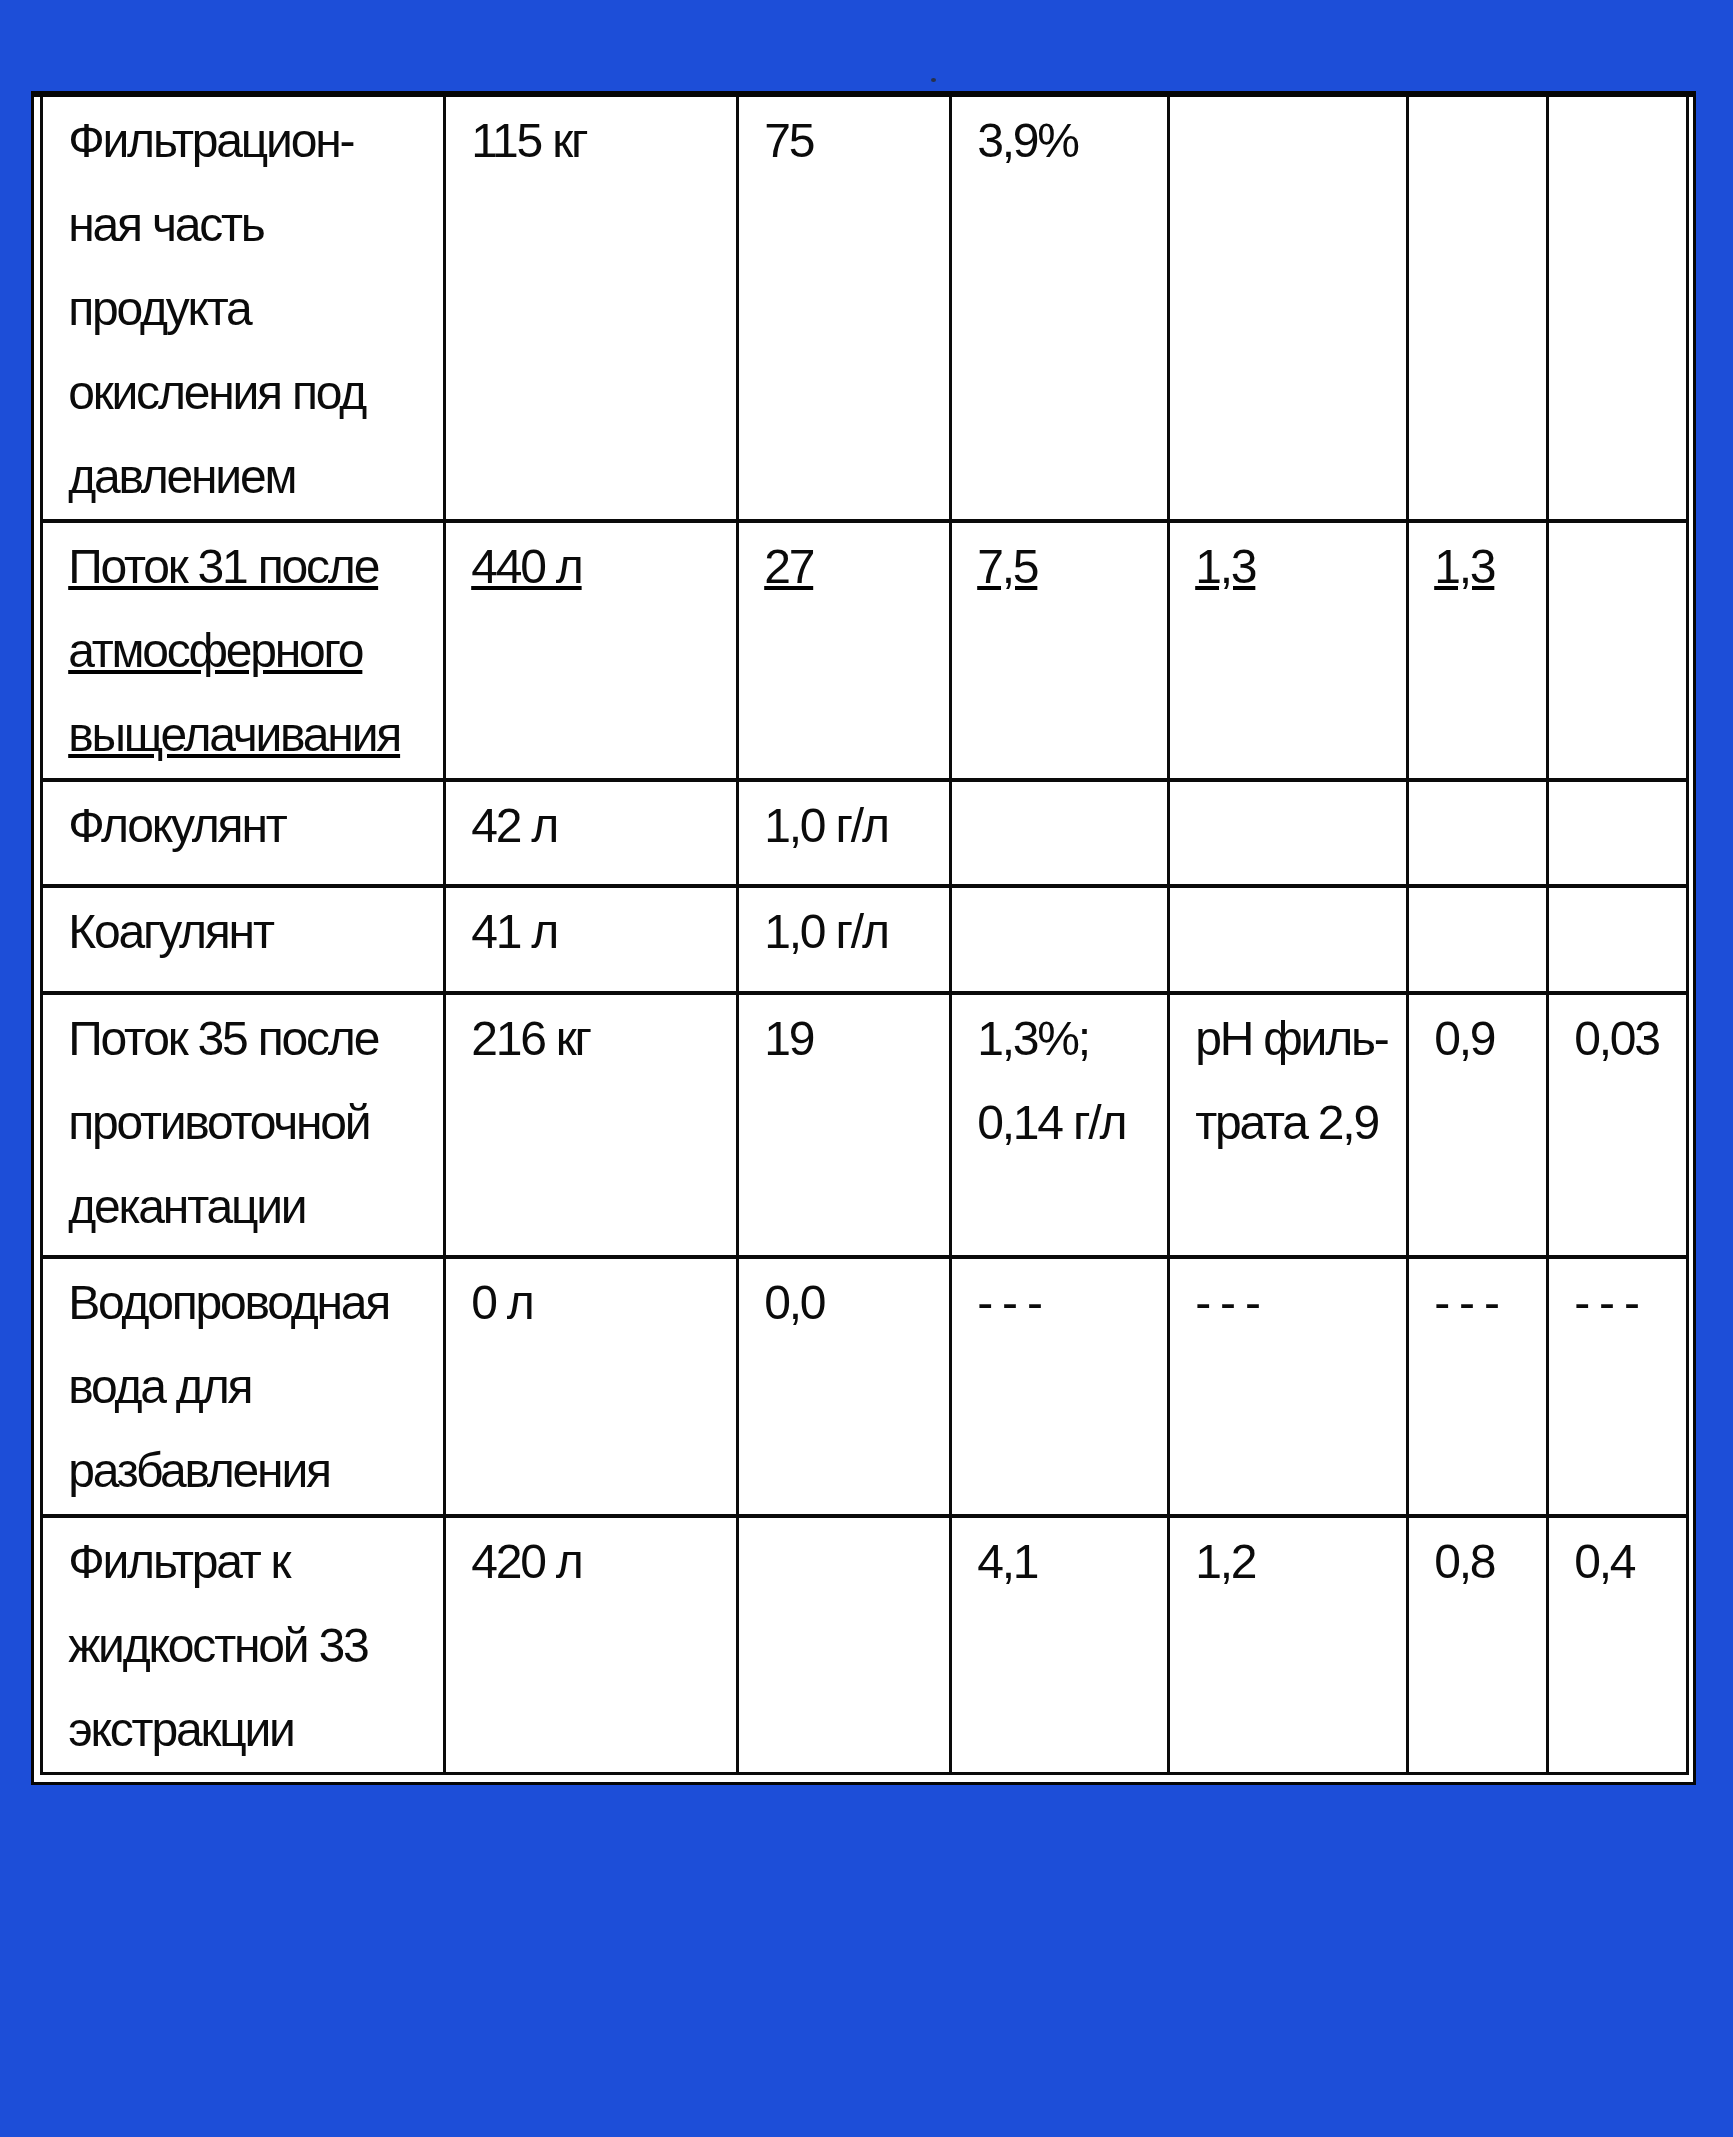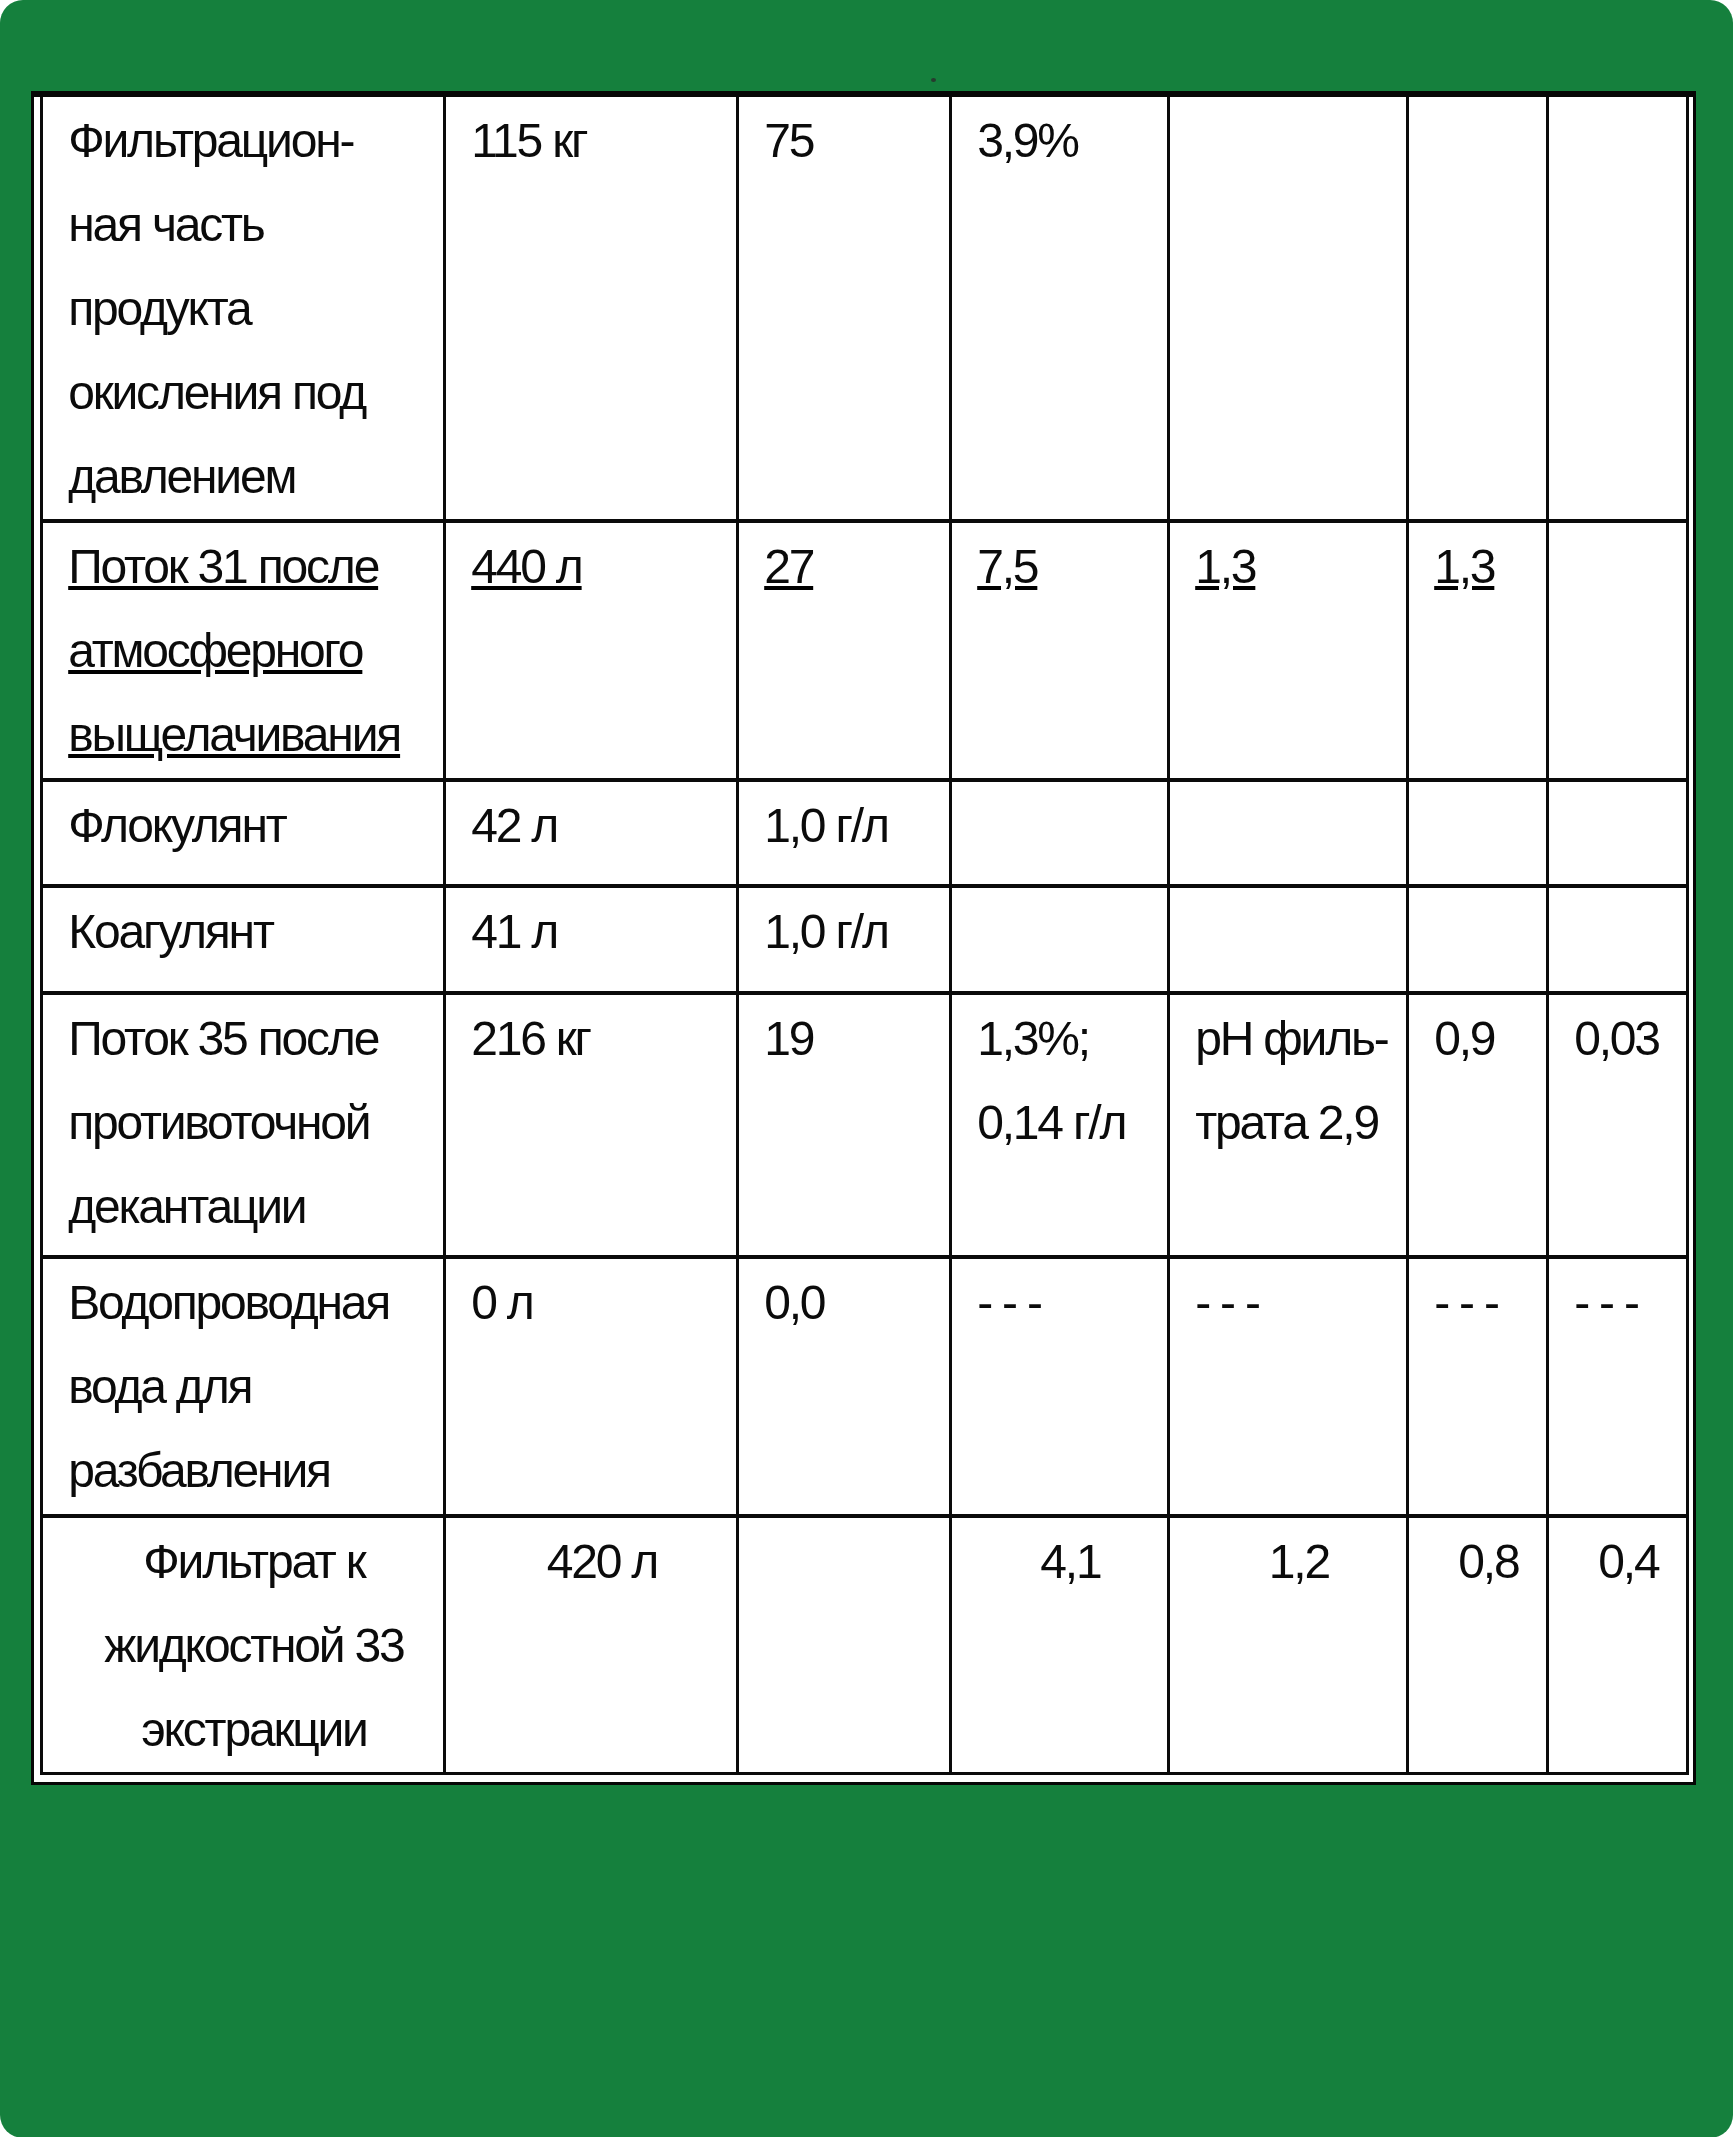--- a/index.html
+++ b/index.html
@@ -4,24 +4,23 @@
 <style>
   html, body {
     margin: 0;
     padding: 0;
     background: #ffffff;
   }
   .scan-page {
     position: relative;
     width: 1733px;
     height: 2138px;
-    background: #15803d;
+    background: #1d4ed8;
     overflow: hidden;
     font-family: "Liberation Sans", sans-serif;
-    border-radius: 23px;
   }
   
   .table-outer {
     position: absolute;
     left: 31px;
     top: 91px;
     width: 1665px;
     box-sizing: border-box;
     border: 3.5px solid #060606;
     border-top-width: 6.2px;
@@ -48,21 +47,21 @@
   table.data-table tr > td { border-top-width: 4.4px; }
   table.data-table tr:first-child > td { border-top: none; }
 
   .r1 { height: 415px; }
   .r2 { height: 259px; text-decoration: underline; }
   .r3 { height: 106px; }
   .r4 { height: 107px; }
   .r5 { height: 339px; }
   .r6 { height: 264px; }
   .r7 { height: 259px; }
-  .r8 { height: 252px; text-align: center; }
+  .r8 { height: 252px; }
 
   .speck {
     position: absolute;
     left: 931px;
     top: 78px;
     width: 5.3px;
     height: 4.4px;
     background: #2a2a2a;
     border-radius: 50%;
     opacity: 0.8;

